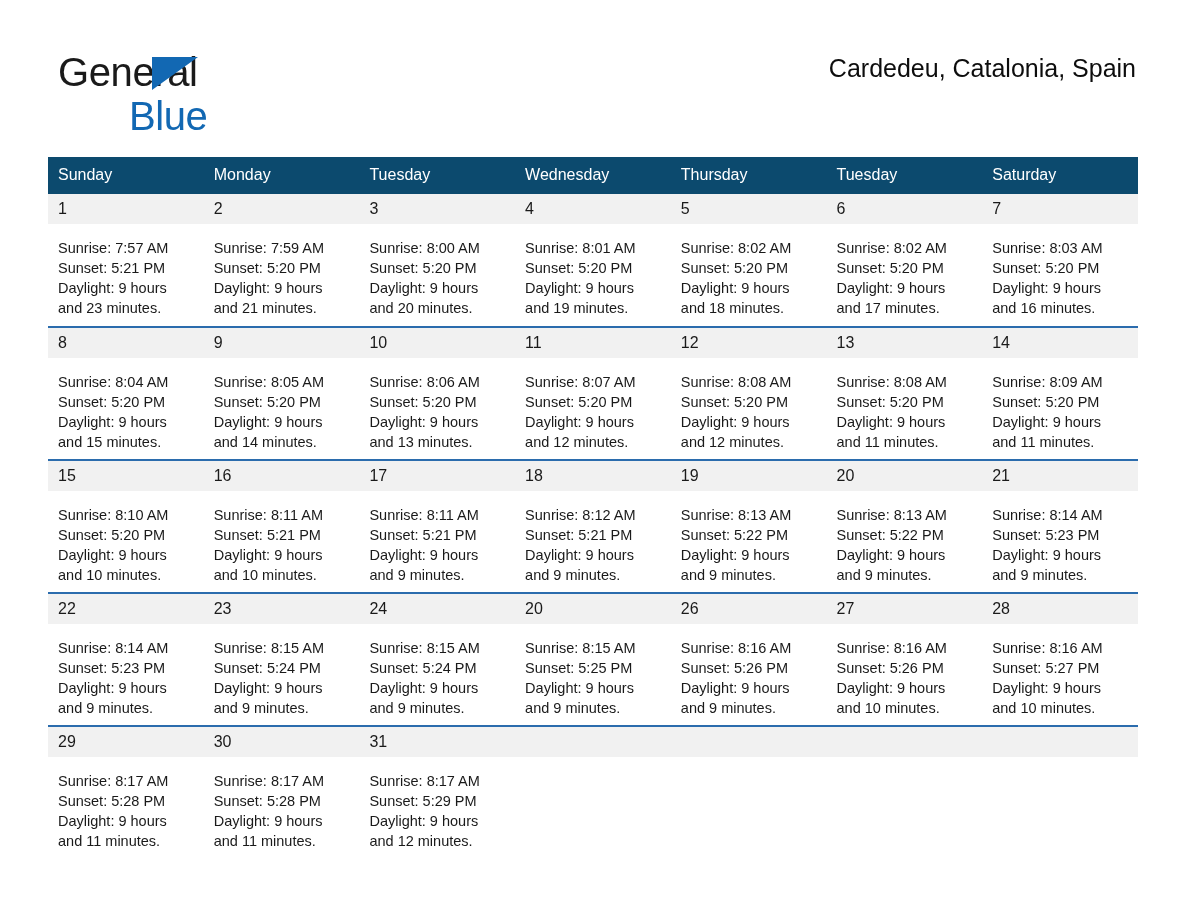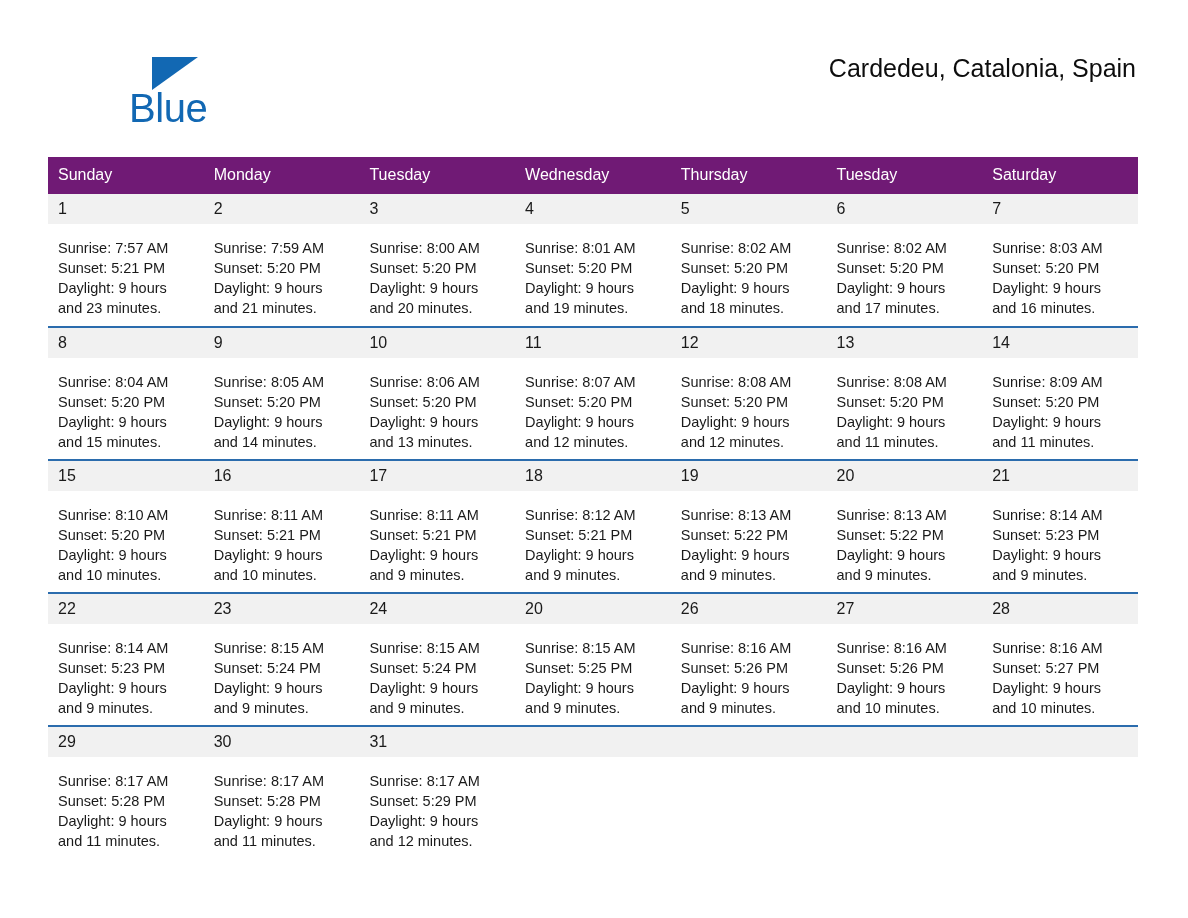--- a/index.html
+++ b/index.html
@@ -52,21 +52,21 @@
     left: 94px;
     top: 5px;
     width: 0;
     height: 0;
     border-left: 46px solid #1268b3;
     border-bottom: 33px solid transparent;
   }
   .logo-blue {
     position: absolute;
     left: 71px;
-    top: 36px;
+    top: 44px;
     font-size: 40px;
     line-height: 40px;
     color: #1268b3;
     letter-spacing: -0.4px;
     font-weight: 400;
   }
 
   .title-block {
     position: absolute;
     right: 52px;
@@ -91,21 +91,21 @@
   
   .calendar {
     position: absolute;
     left: 48px;
     top: 157px;
     width: 1090px;
     border-collapse: collapse;
     table-layout: fixed;
   }
   .calendar th {
-    background: #701a75;
+    background: #0c4a6e;
     color: #ffffff;
     font-size: 16px;
     font-weight: 400;
     text-align: left;
     padding: 8px 0 9px 10px;
     height: 20px;
     box-sizing: content-box;
   }
   .calendar col {
     width: 155.7px;
@@ -146,20 +146,21 @@
   }
 </style>
 </head>
 <body>
 
 <div class="page">
 
   <div class="header">
 
     <div class="logo">
+      <span class="logo-general">General</span>
       <span class="logo-triangle"></span>
       <span class="logo-blue">Blue</span>
     </div>
 
     <div class="title-block">
       <div class="location-title">Cardedeu, Catalonia, Spain</div>
     </div>
 
   </div>
 

